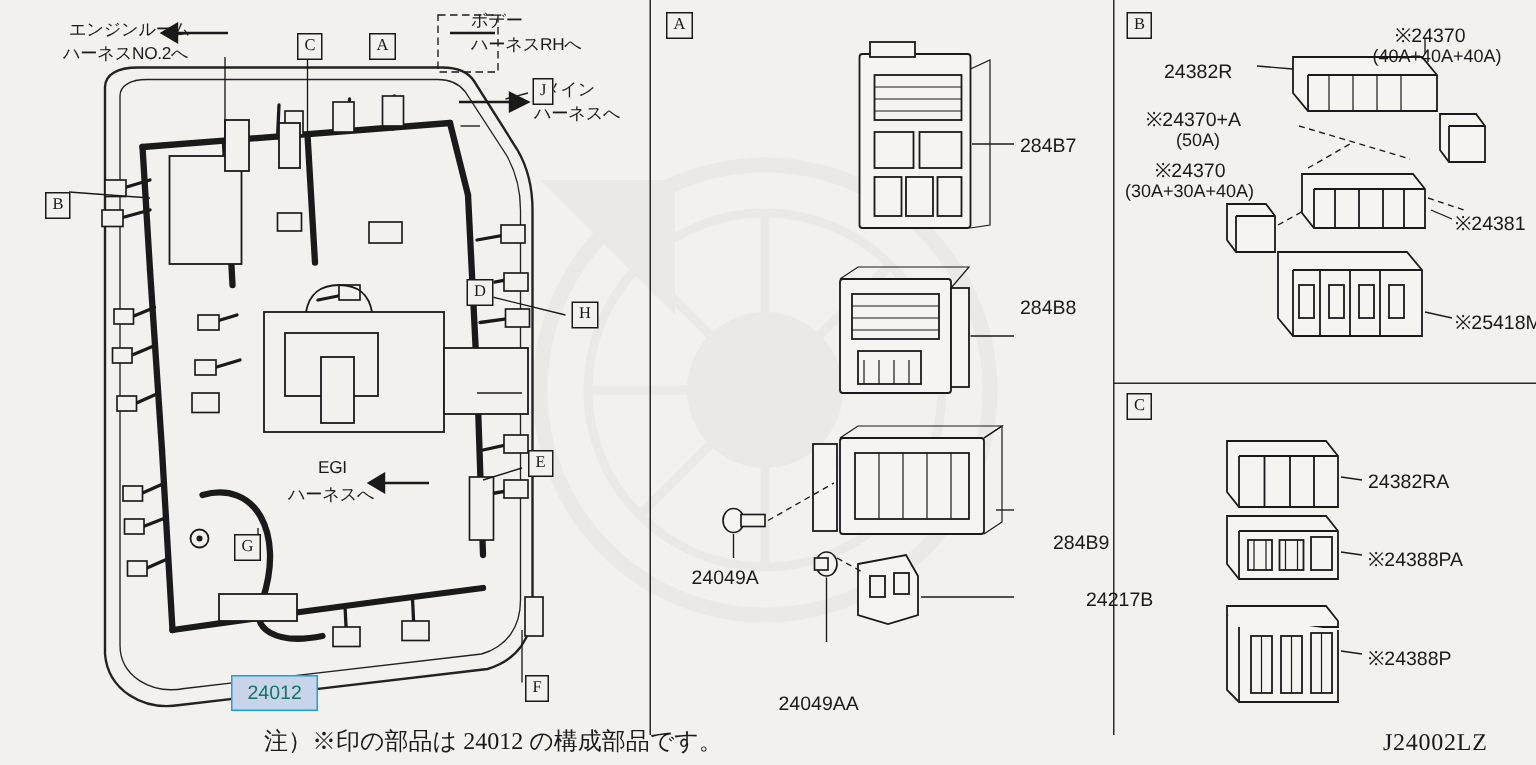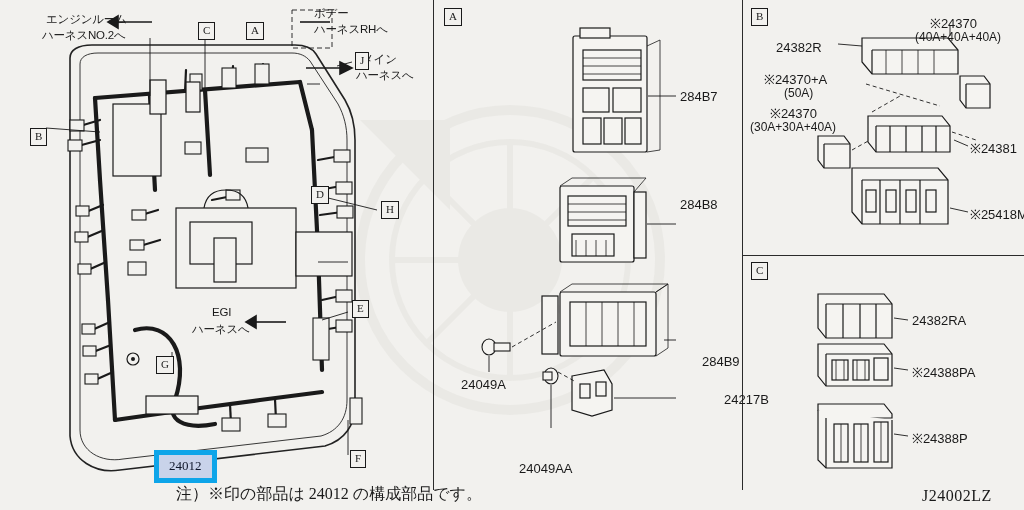--- a/index.html
+++ b/index.html
@@ -36,25 +36,25 @@
     position:absolute;
     font-size:12px;
     white-space:nowrap;
     font-family:"Liberation Sans", sans-serif;
   }
   .label-jp { font-size:11.5px; letter-spacing:-0.2px; }
   .label-part { font-size:13px; letter-spacing:0px; }
   .hl {
     position:absolute;
     background:#c9d3ea;
-    border:5px solid #0ea5e9;
-    color:#0f172a;
+    border:1px solid #0ea5e9;
+    color:#0f766e;
     font-size:13px;
     padding:3px 10px 4px 10px;
-    font-family:Liberation Serif, serif;
+    font-family:Liberation Sans, sans-serif;
   }
   .note {
     position:absolute;
     font-size:16px;
     font-family:"Liberation Serif", serif;
   }
   .code {
     position:absolute;
     font-size:16px;
     letter-spacing:0.5px;

